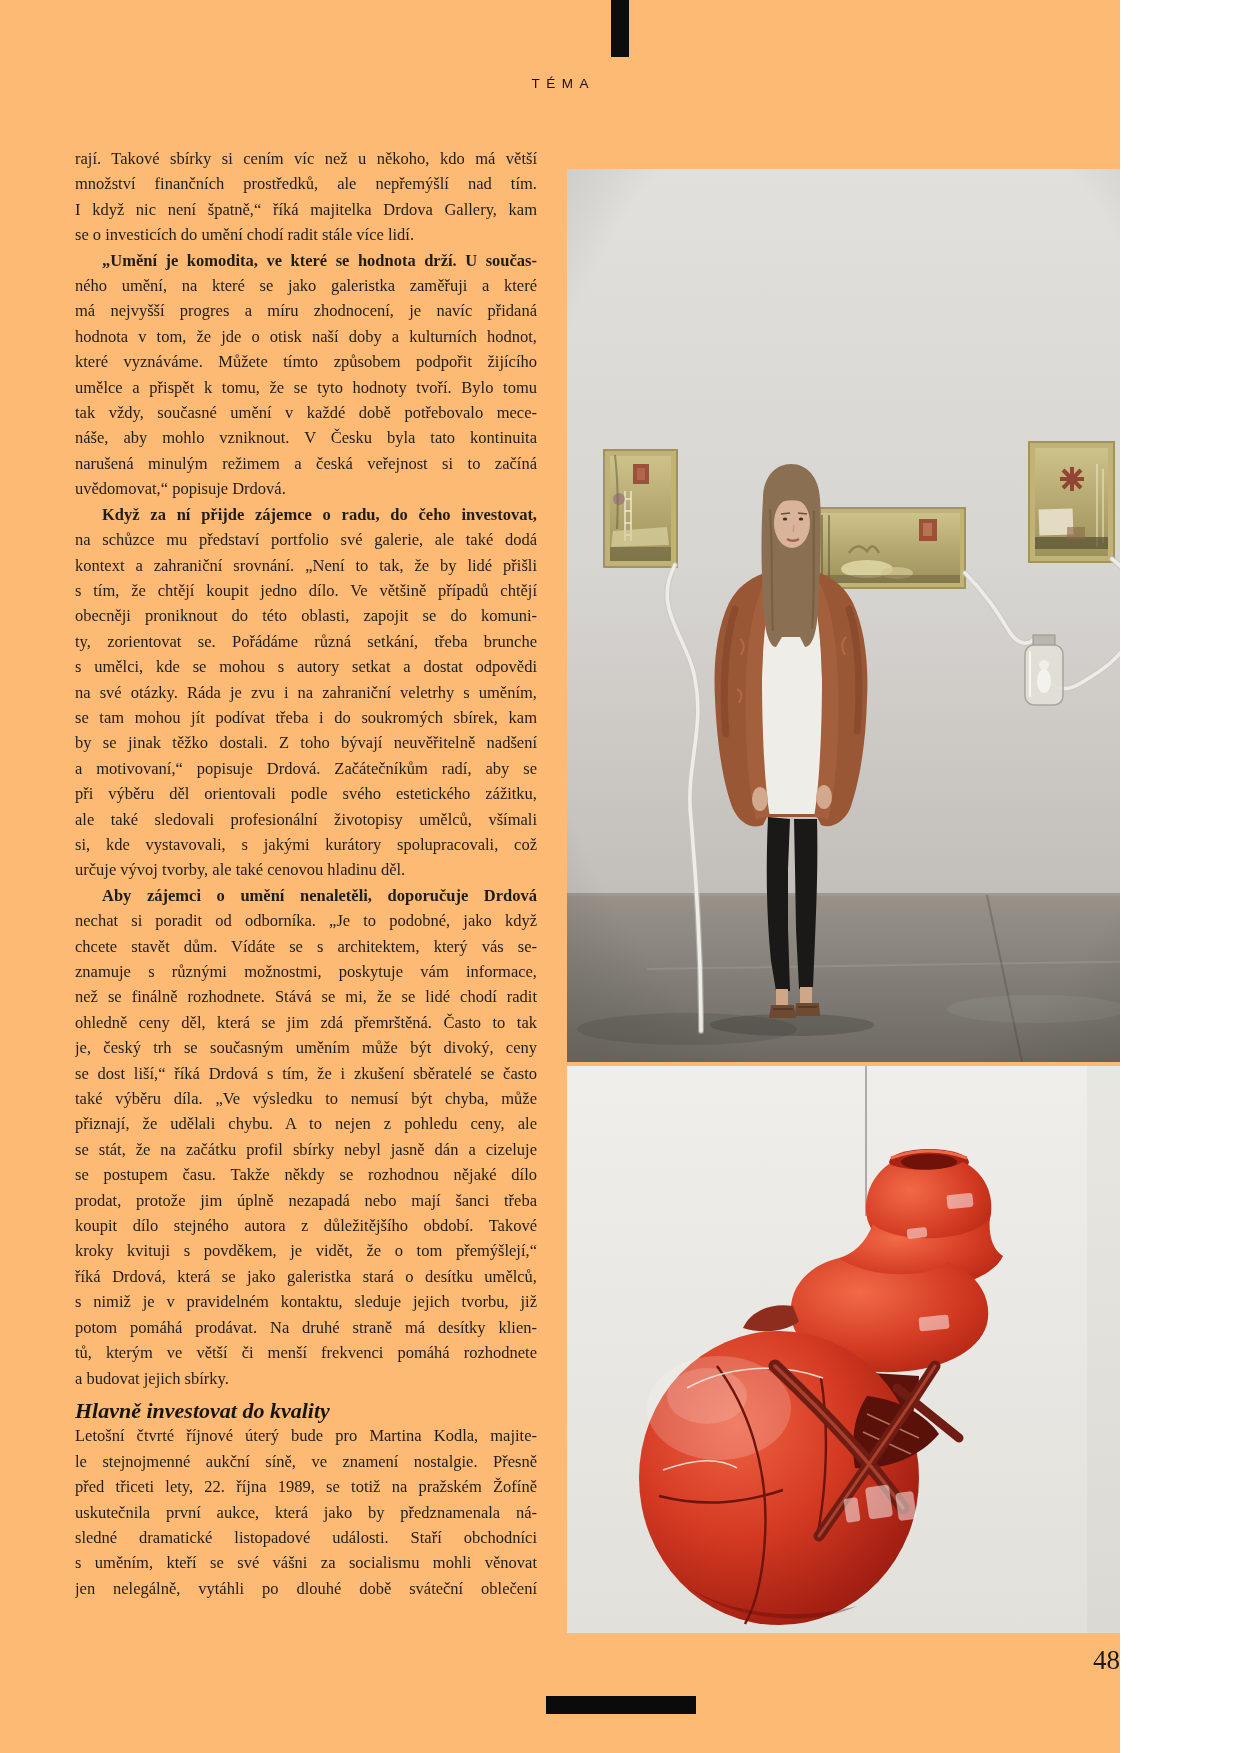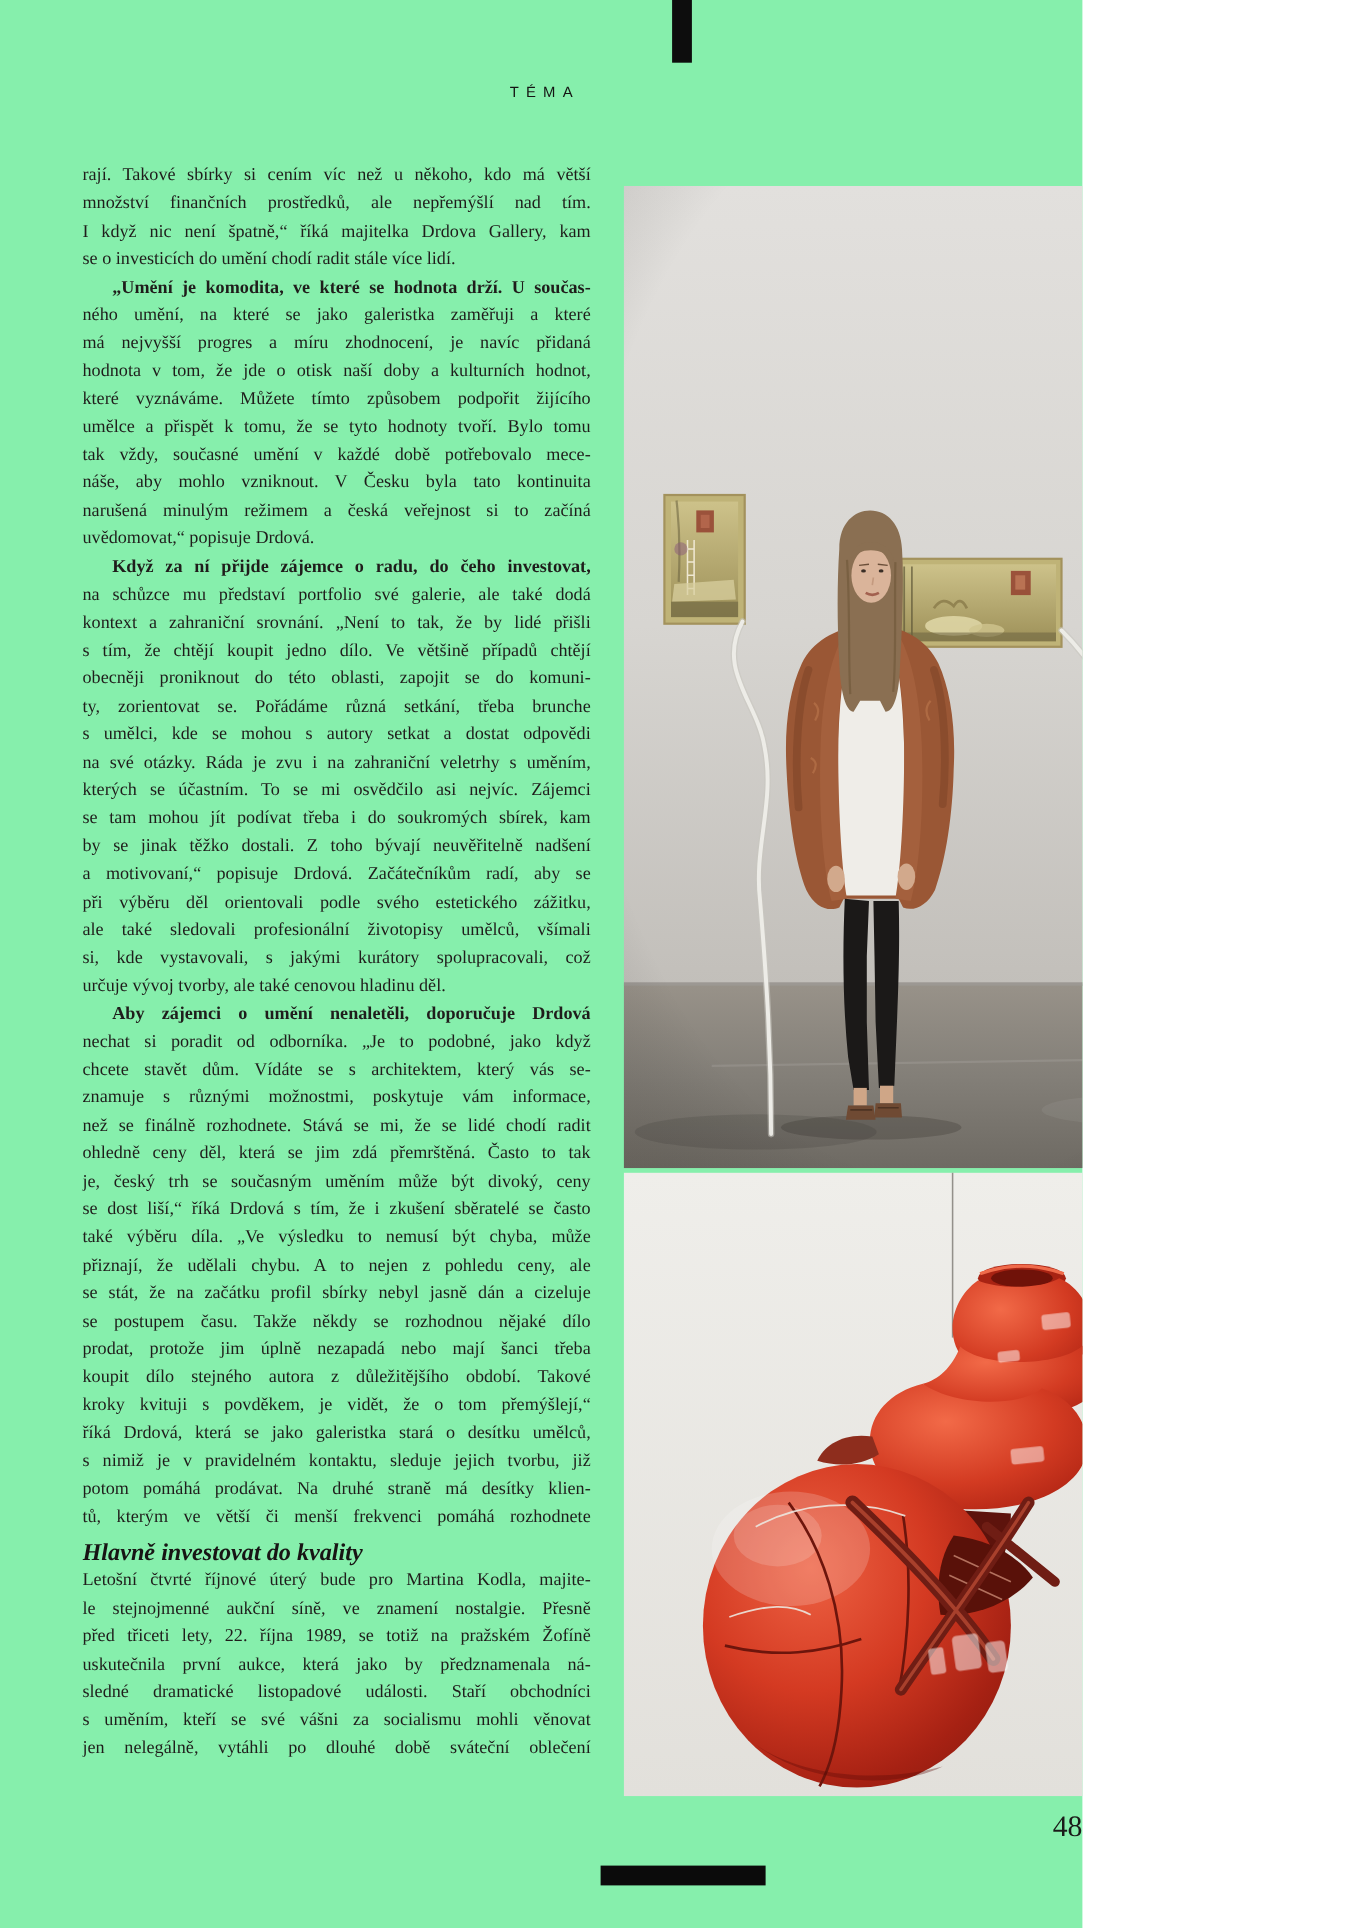--- a/index.html
+++ b/index.html
@@ -1,16 +1,16 @@
 <!DOCTYPE html>
 <html style="--ink: #1f1d1b; --bar_black: #0d0d0d; --wall_light: #e1dfdc; --wall_dark: #c3c0bb; --floor_gray: #86827c; --frame_gold: #c3b77c; --cord_white: #edece7; --jacket_brown: #9a5735; --pants_black: #1b1918; --sculpture_red: #d43a22; --sculpture_dark_red: #6d150c; --photo2_bg: #eceae6;"><head>
 <meta charset="utf-8">
 <style>
   html,body{margin:0;padding:0;}
-  .page{position:relative;width:984px;height:1753px;background:#86efac;overflow:hidden;
+  .page{position:relative;width:1120px;height:1753px;background:#fdba74;overflow:hidden;
         font-family:"Liberation Serif", serif;}
   .masthead-bar{position:absolute;left:611px;top:0;width:18px;height:57px;background:#0d0d0d;}
   .section-label{position:absolute;top:76px;left:0;width:100%;text-align:center;
         font-family:"Liberation Sans", sans-serif;font-size:13.5px;font-weight:500;
         letter-spacing:6.5px;text-indent:6.5px;color:#141312;}
   .text-column{position:absolute;left:75px;top:146px;width:462px;color:#1f1d1b;
         font-size:16.5px;overflow:hidden;}
   .line{line-height:25.4px;text-align:justify;text-align-last:justify;}
   .line.final{text-align-last:left;}
   .para.indent .line:first-child{text-indent:27px;font-weight:bold;}
@@ -53,21 +53,20 @@
       </div>
       <div class="para indent">
         <div class="line">Když za ní přijde zájemce o radu, do čeho investovat,</div>
         <div class="line">na schůzce mu představí portfolio své galerie, ale také dodá</div>
         <div class="line">kontext a zahraniční srovnání. „Není to tak, že by lidé přišli</div>
         <div class="line">s tím, že chtějí koupit jedno dílo. Ve většině případů chtějí</div>
         <div class="line">obecněji proniknout do této oblasti, zapojit se do komuni-</div>
         <div class="line">ty, zorientovat se. Pořádáme různá setkání, třeba brunche</div>
         <div class="line">s umělci, kde se mohou s autory setkat a dostat odpovědi</div>
         <div class="line">na své otázky. Ráda je zvu i na zahraniční veletrhy s uměním,</div>
-        <div class="line">kterých se účastním. To se mi osvědčilo asi nejvíc. Zájemci</div>
         <div class="line">se tam mohou jít podívat třeba i do soukromých sbírek, kam</div>
         <div class="line">by se jinak těžko dostali. Z toho bývají neuvěřitelně nadšení</div>
         <div class="line">a motivovaní,“ popisuje Drdová. Začátečníkům radí, aby se</div>
         <div class="line">při výběru děl orientovali podle svého estetického zážitku,</div>
         <div class="line">ale také sledovali profesionální životopisy umělců, všímali</div>
         <div class="line">si, kde vystavovali, s jakými kurátory spolupracovali, což</div>
         <div class="line final">určuje vývoj tvorby, ale také cenovou hladinu děl.</div>
       </div>
       <div class="para indent">
         <div class="line">Aby zájemci o umění nenaletěli, doporučuje Drdová</div>
@@ -82,20 +81,21 @@
         <div class="line">přiznají, že udělali chybu. A to nejen z pohledu ceny, ale</div>
         <div class="line">se stát, že na začátku profil sbírky nebyl jasně dán a cizeluje</div>
         <div class="line">se postupem času. Takže někdy se rozhodnou nějaké dílo</div>
         <div class="line">prodat, protože jim úplně nezapadá nebo mají šanci třeba</div>
         <div class="line">koupit dílo stejného autora z důležitějšího období. Takové</div>
         <div class="line">kroky kvituji s povděkem, je vidět, že o tom přemýšlejí,“</div>
         <div class="line">říká Drdová, která se jako galeristka stará o desítku umělců,</div>
         <div class="line">s nimiž je v pravidelném kontaktu, sleduje jejich tvorbu, již</div>
         <div class="line">potom pomáhá prodávat. Na druhé straně má desítky klien-</div>
         <div class="line">tů, kterým ve větší či menší frekvenci pomáhá rozhodnete</div>
+        <div class="line final">a budovat jejich sbírky.</div>
       </div>
       <div class="subheading">Hlavně investovat do kvality</div>
       <div class="para">
         <div class="line">Letošní čtvrté říjnové úterý bude pro Martina Kodla, majite-</div>
         <div class="line">le stejnojmenné aukční síně, ve znamení nostalgie. Přesně</div>
         <div class="line">před třiceti lety, 22. října 1989, se totiž na pražském Žofíně</div>
         <div class="line">uskutečnila první aukce, která jako by předznamenala ná-</div>
         <div class="line">sledné dramatické listopadové události. Staří obchodníci</div>
         <div class="line">s uměním, kteří se své vášni za socialismu mohli věnovat</div>
         <div class="line">jen nelegálně, vytáhli po dlouhé době sváteční oblečení</div>

